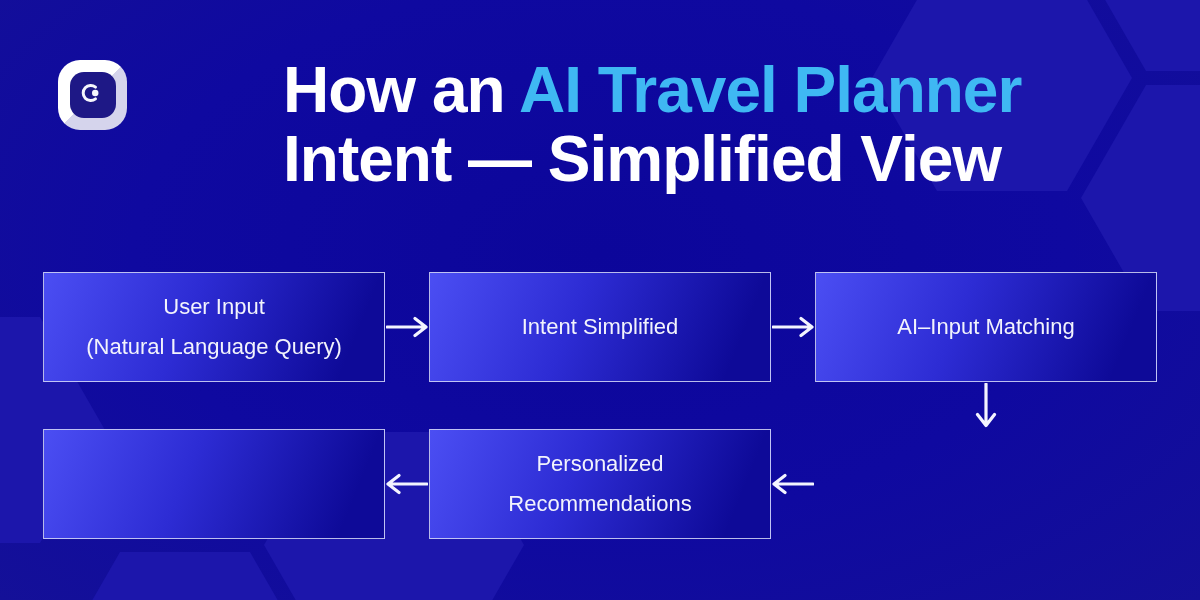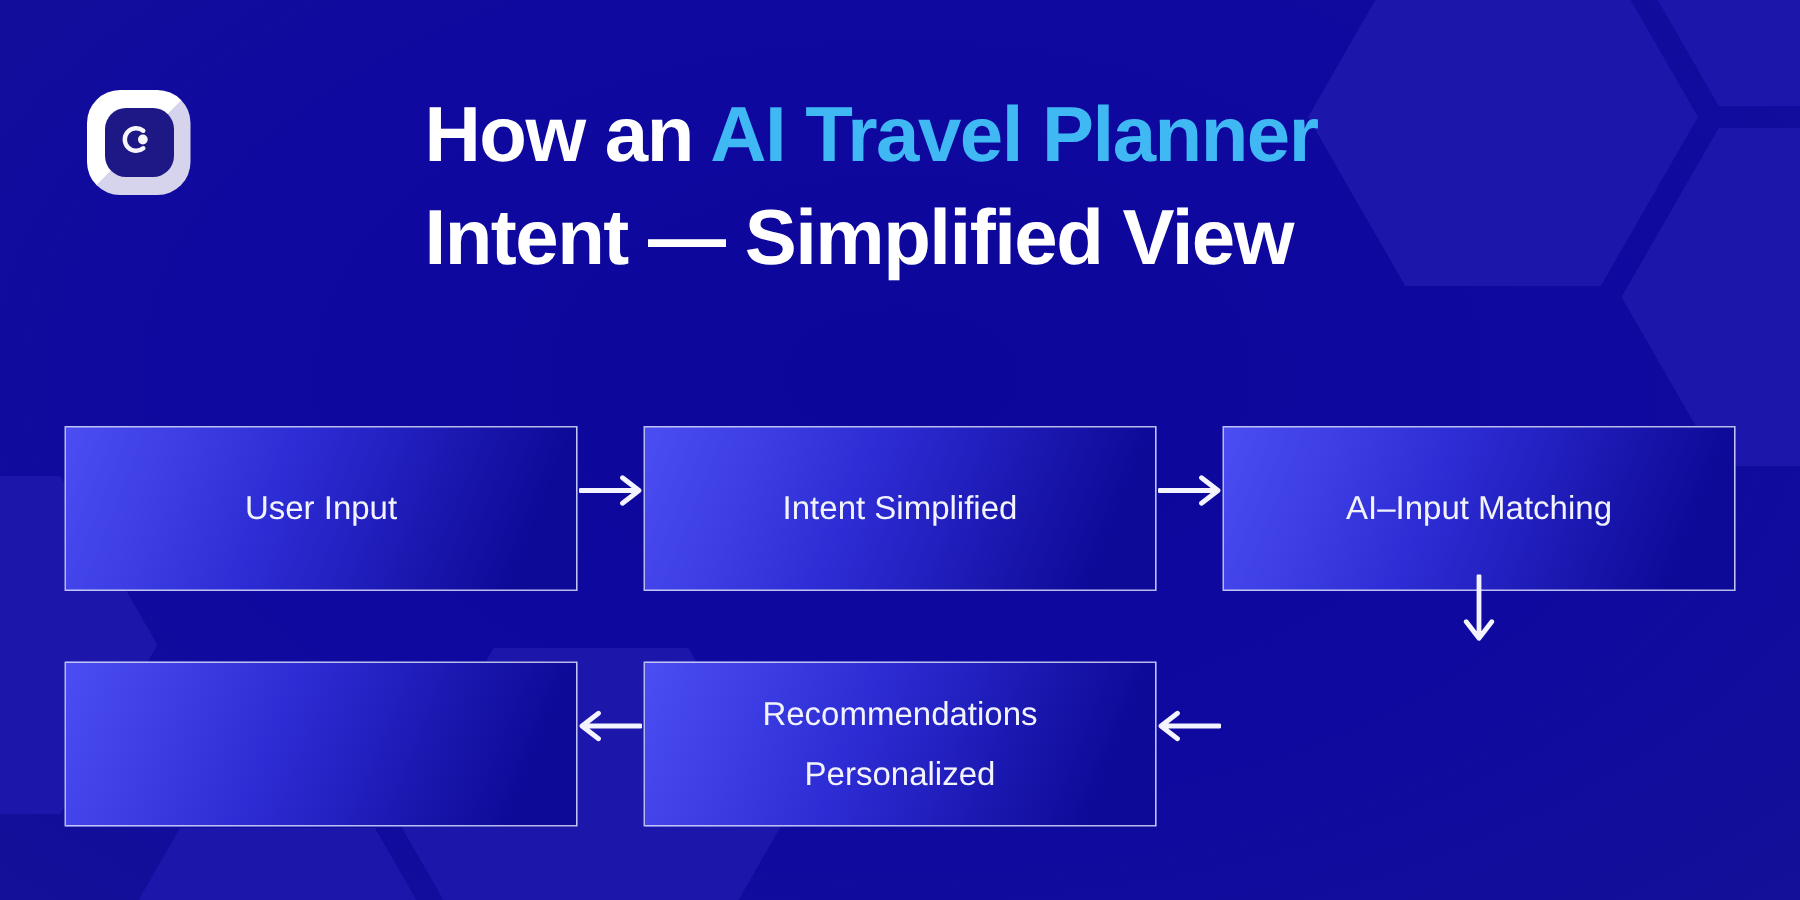--- a/index.html
+++ b/index.html
@@ -34,28 +34,28 @@
   }
   .logo-inner {
     width: 46px; height: 46px; border-radius: 14px;
     background: #1e1886;
     display: flex; align-items: center; justify-content: center;
   }
 
   
   .title {
     position: absolute; left: 283px; top: 56px;
-    font-size: 52px; font-weight: 700; letter-spacing: -1px;
+    font-size: 64px; font-weight: 700; letter-spacing: -1px;
     line-height: 69px; color: #ffffff; white-space: nowrap;
   }
   .title .accent { color: #3fb8f3; }
 
   
   .flow-grid {
-    position: absolute; left: 43px; top: 284px;
+    position: absolute; left: 43px; top: 272px;
     display: grid;
     grid-template-columns: 342px 342px 342px;
     grid-template-rows: 110px 110px;
     column-gap: 44px; row-gap: 47px;
   }
   .flow-box {
     border: 1px solid rgba(214, 217, 246, 0.85);
     background: linear-gradient(112deg, #4b4ef3 0%, #2d2cd4 42%, #0e0a98 88%);
     color: #f2f3fc;
     display: flex; flex-direction: column;
@@ -99,32 +99,33 @@
 </div>
 
 <div class="title">
   <div><span>How an </span><span class="accent">AI Travel Planner</span></div>
   <div>Intent — Simplified View</div>
 </div>
 
 <div class="flow-grid">
   <div class="flow-box">
     <div>User Input</div>
+    <div>(Natural Language Query)</div>
   </div>
   <div class="flow-box">
     <div>Intent Simplified</div>
   </div>
   <div class="flow-box">
     <div>AI–Input Matching</div>
   </div>
   <div class="flow-box">
   </div>
   <div class="flow-box">
+    <div>Personalized</div>
     <div>Recommendations</div>
-    <div>Personalized</div>
   </div>
 </div>
 
 <div class="arrow arrow-r1">
   <svg width="42" height="24" viewBox="0 0 42 24">
       <path d="M1 12 H39 M29 3.5 L40 12 L29 20.5"></path>
     </svg>
 </div>
 <div class="arrow arrow-r2">
   <svg width="42" height="24" viewBox="0 0 42 24">

